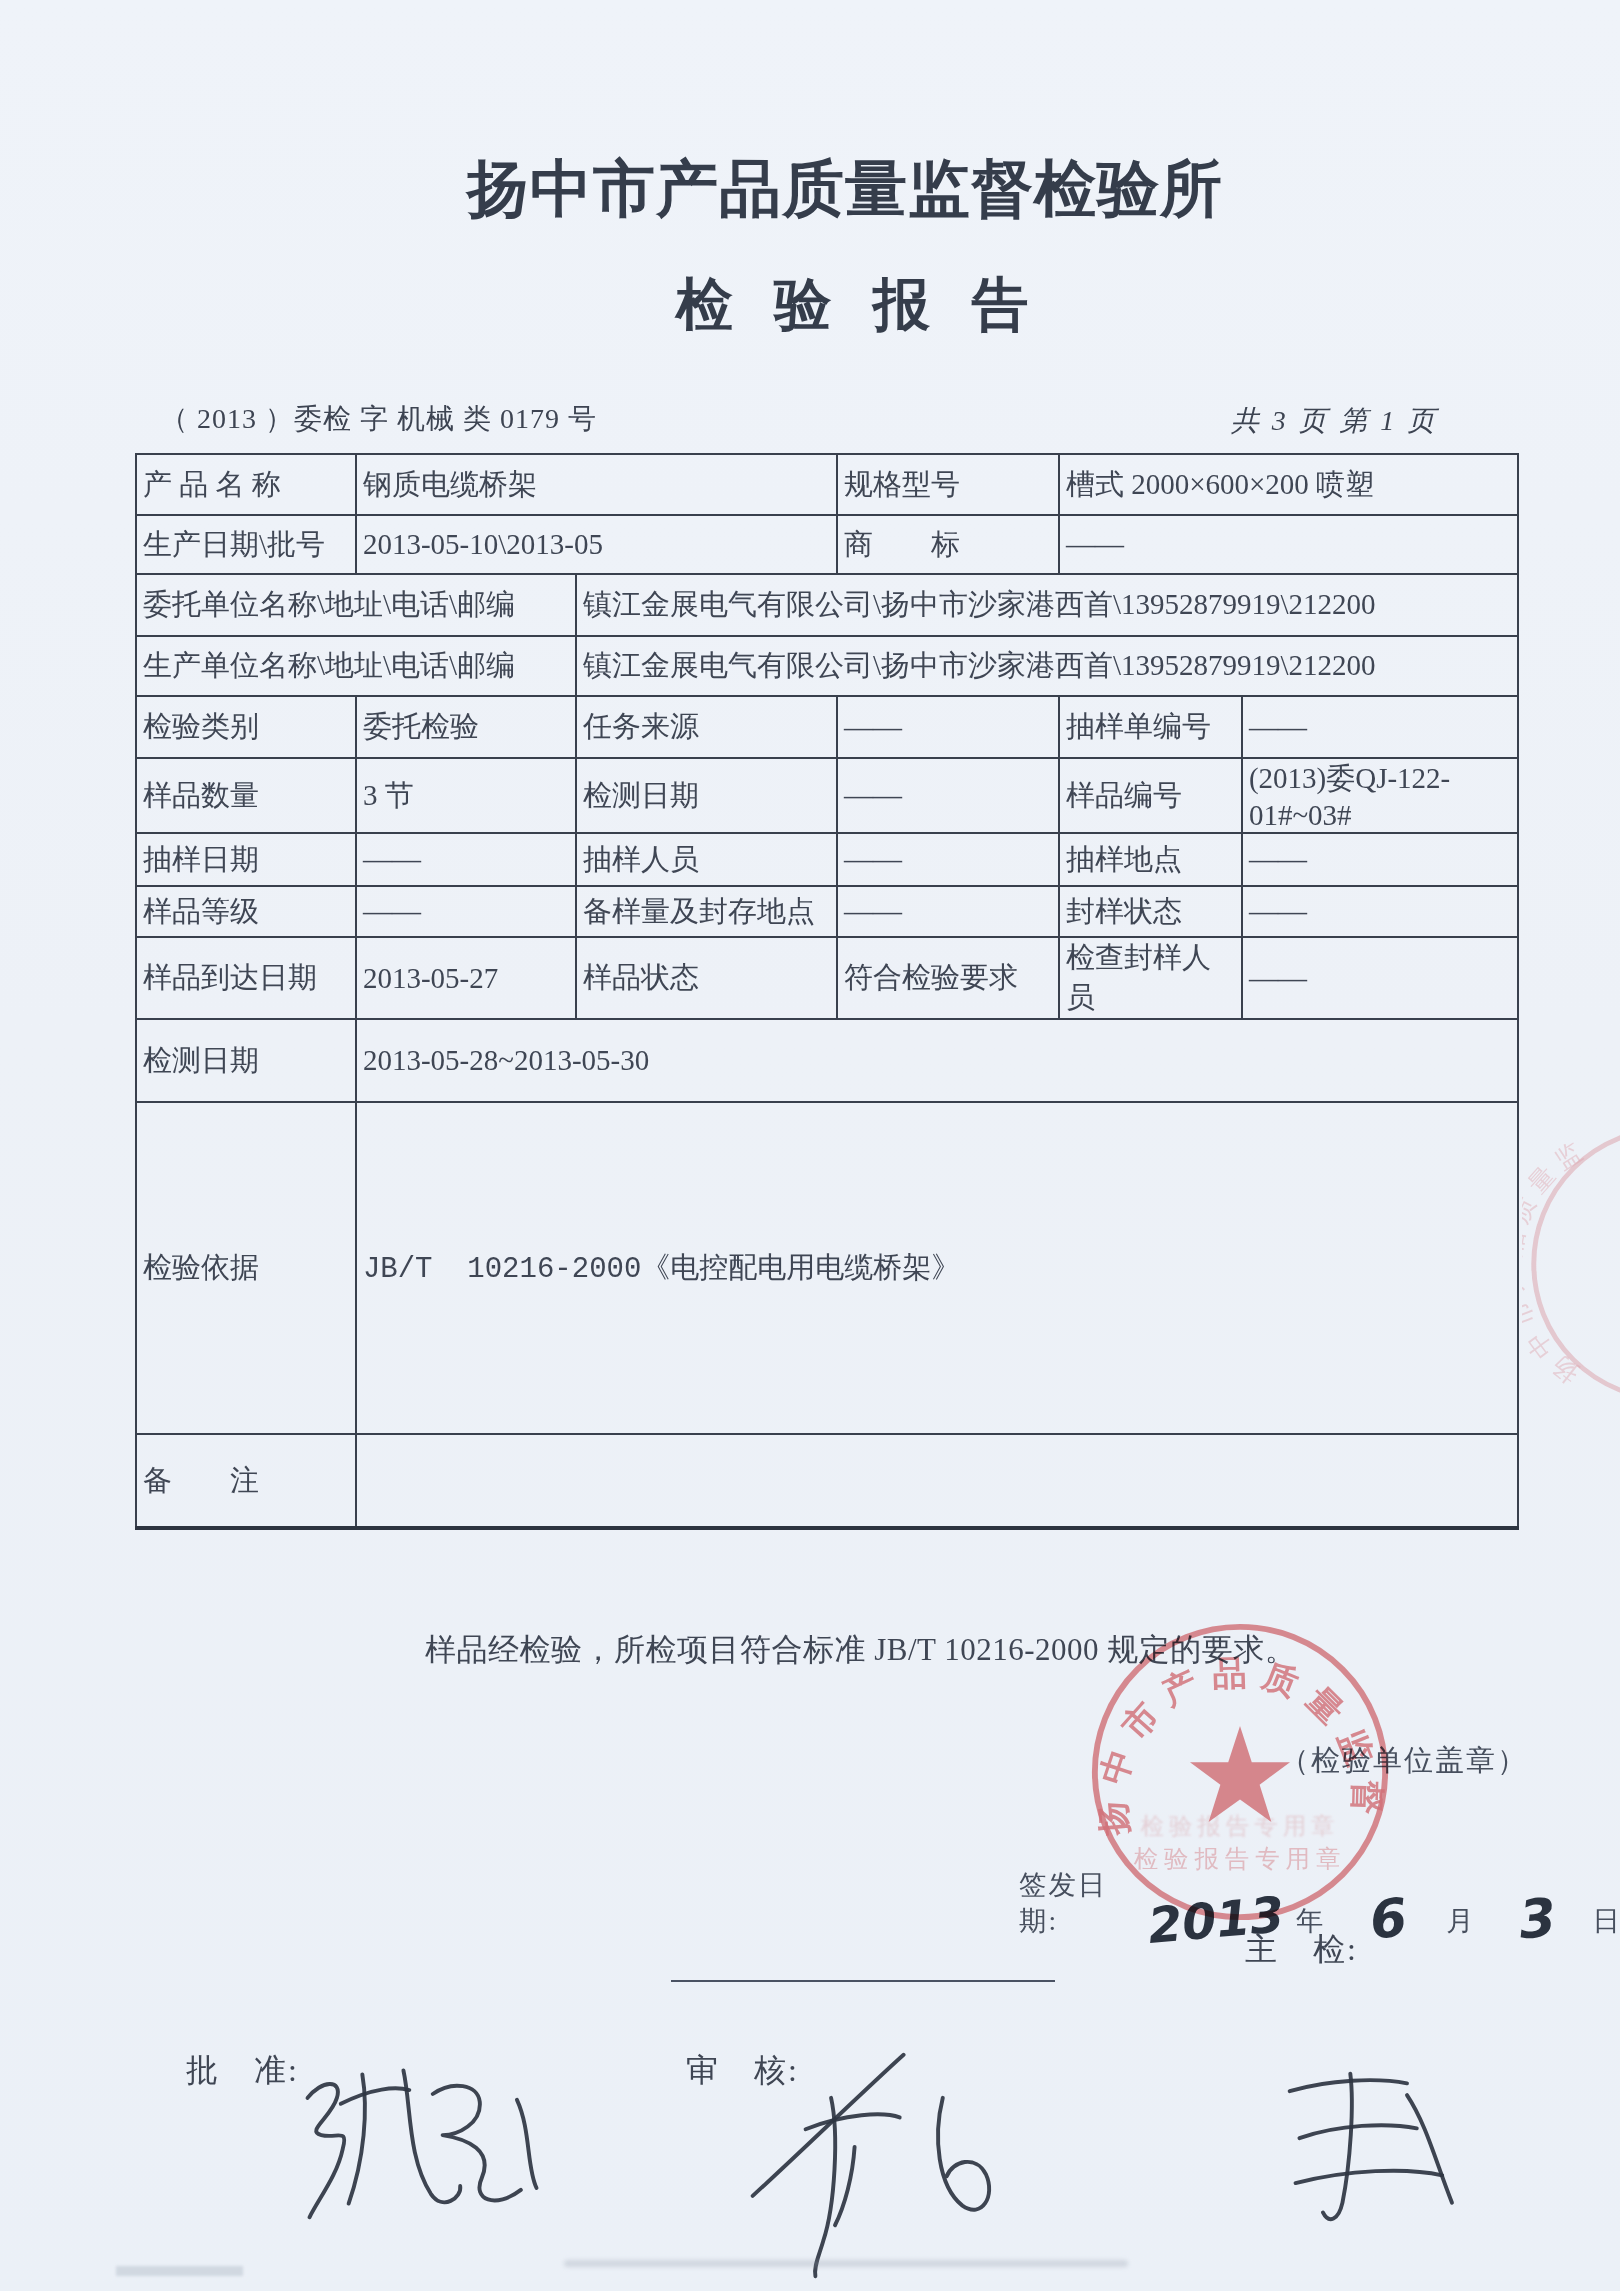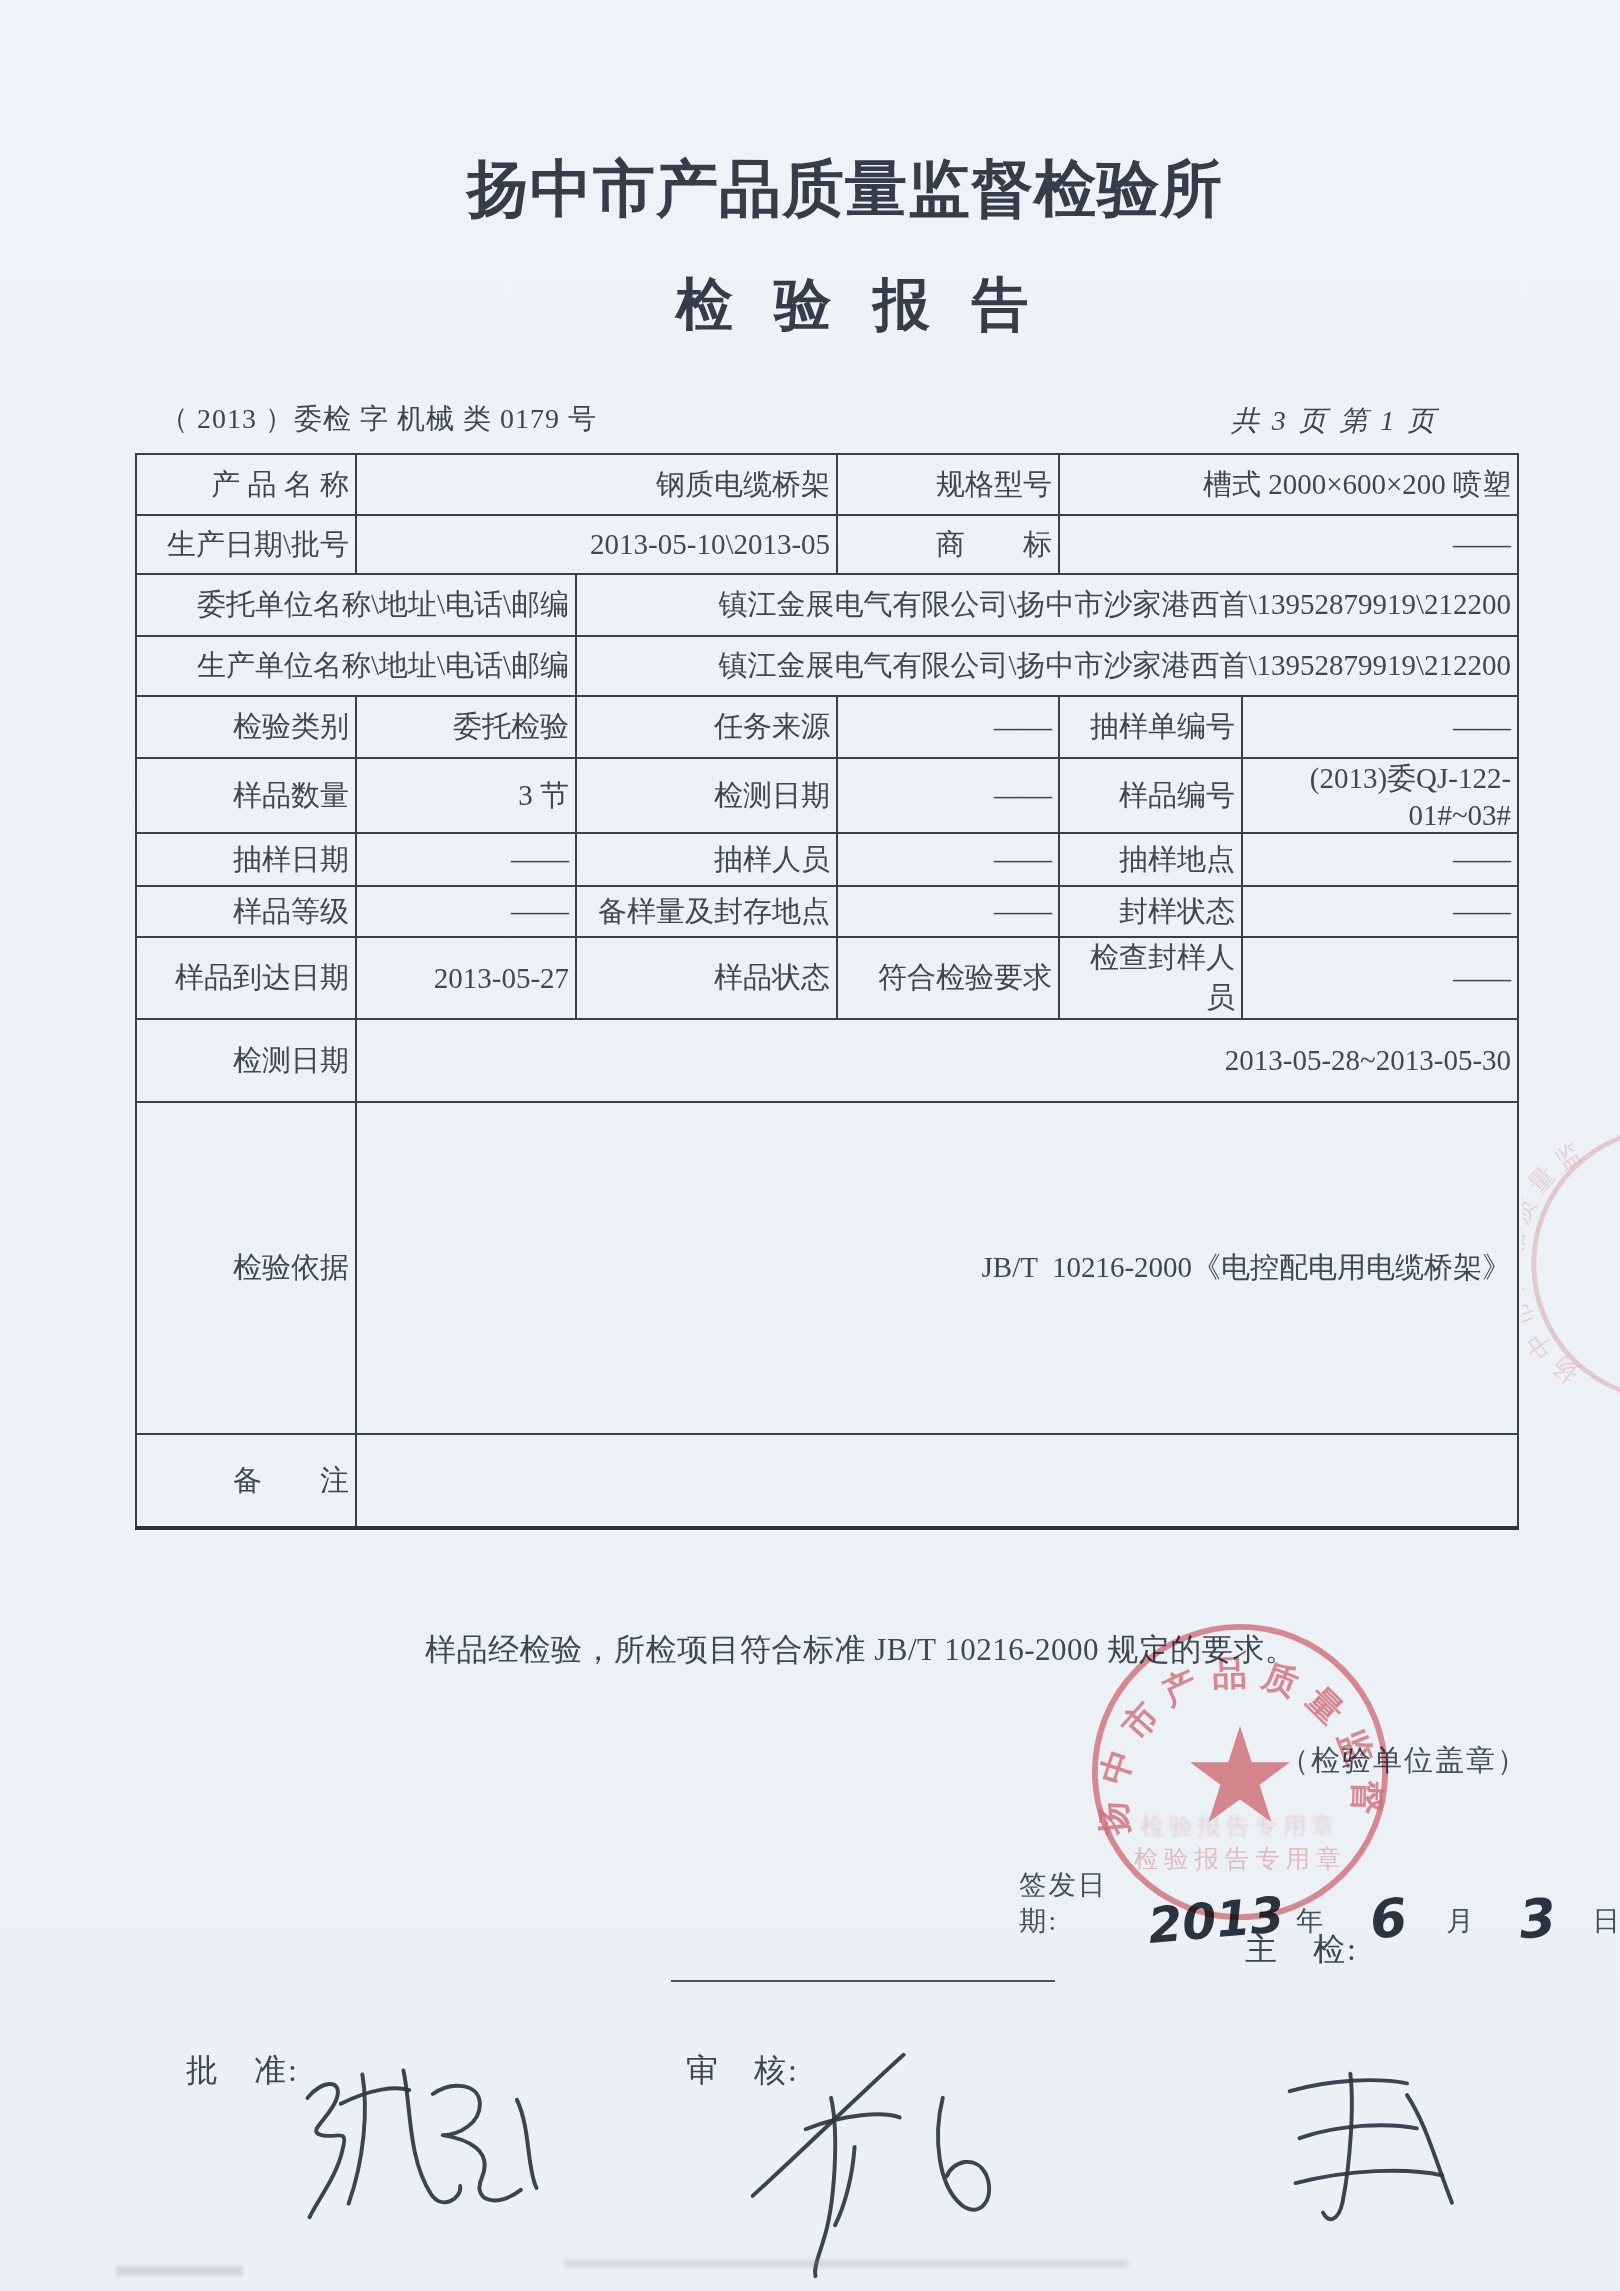--- a/index.html
+++ b/index.html
@@ -13,29 +13,29 @@
   .org-title{position:absolute;top:147px;left:0;width:100%;text-align:center;
     transform:translateX(35px);font-size:62px;font-weight:bold;letter-spacing:1px;color:#353d4b;}
   .report-title{position:absolute;top:267px;left:0;width:100%;text-align:center;
     transform:translateX(49px);font-size:57px;font-weight:bold;letter-spacing:13.7px;color:#353d4b;}
   .meta-no{position:absolute;left:160px;top:400px;font-size:28px;letter-spacing:1px;}
   .meta-pages{position:absolute;left:1231px;top:402px;font-size:28px;letter-spacing:2.9px;font-style:italic;}
   
   table.doc{position:absolute;left:135px;top:453px;width:1381px;
     border-collapse:collapse;table-layout:fixed;
     border:2.9px solid #2d3440;border-bottom-width:4.9px;}
-  table.doc td{border:2px solid #39404d;text-align:right;vertical-align:middle;
+  table.doc td{border:2px solid #39404d;text-align:left;vertical-align:middle;
     font-size:29px;color:#3f4654;padding:0 5.9px;white-space:pre-wrap;overflow:hidden;}
   col.c1{width:220px}col.c2{width:220px}col.c3{width:261px}
   col.c4{width:222px}col.c5{width:183px}col.c6{width:276px}
   tr.h62{height:61px}tr.h60{height:59px}tr.h63{height:62px}tr.h61{height:60px}
   tr.h65{height:64px}tr.h54{height:53px}tr.h52{height:51px}tr.h66{height:65px}
   tr.h85{height:83px}tr.h339{height:332px}tr.h540{height:529px}tr.h96{height:94px}
   td.al{text-align:left;padding-left:13.7px;}
-  td.basis-val{text-align:left;padding-left:90px;}
+  td.basis-val{text-align:left;padding-left:90px;font-family:Liberation Mono, monospace;}
   td.testdate-val{padding-right:196px;}
   td.sampleno{font-size:24.5px;padding:0 2px;}
   
   .conclusion-text{position:absolute;left:425px;top:1629px;width:882px;
     font-size:31px;letter-spacing:0.5px;color:#3f4654;}
   .seal-note{position:absolute;left:1280px;top:1741px;font-size:29px;letter-spacing:2px;color:#474f5e;}
   .issue-line{position:absolute;left:1019px;top:1867px;display:flex;align-items:flex-end;color:#474f5e;}
   .issue-label{font-size:27.4px;letter-spacing:2px;padding-bottom:5.9px;}
   .issue-print{font-size:27.4px;padding-bottom:5.9px;}
   .hw{font-family:"DejaVu Sans","Liberation Sans",sans-serif;font-style:italic;font-weight:600;

